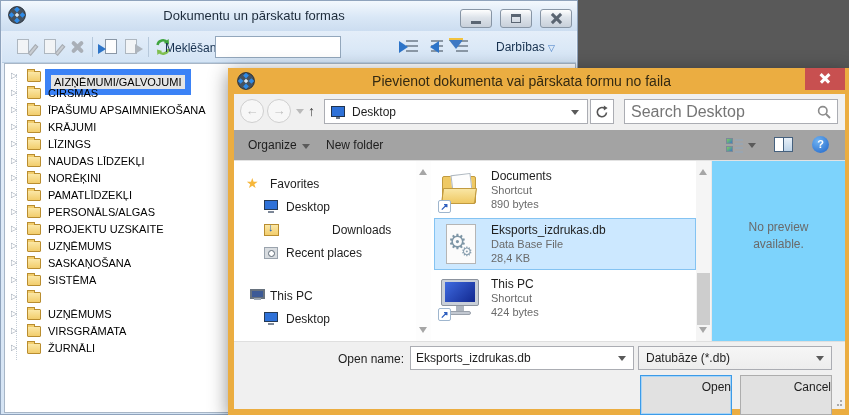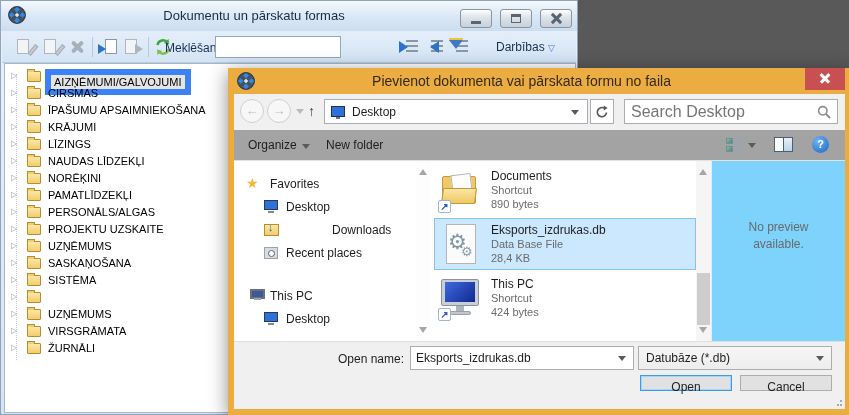--- a/index.html
+++ b/index.html
@@ -189,22 +189,22 @@
     border-top:1px solid #DFDFDF; font-size:12px; color:#1E1E1E; }
   .fn-label { position:absolute; left:60px; top:10px; width:110px; text-align:right; }
   .fn-combo { position:absolute; left:176px; top:4px; width:224px; height:24px; background:#FFF; border:1px solid #ABADB3; }
   .fn-combo input { position:absolute; left:5px; top:2px; width:190px; height:18px; border:none; outline:none;
     font-size:12px; font-family:"Liberation Sans",sans-serif; background:transparent; color:#1E1E1E; }
   .combo-dn { position:absolute; right:7px; top:9px; width:0; height:0;
     border:4px solid transparent; border-top:5px solid #5A5A5A; }
   .ft-combo { position:absolute; left:404px; top:4px; width:194px; height:24px;
     background:linear-gradient(#F6F6F6,#EDEDED); border:1px solid #ABADB3; }
   .ft-combo .val { position:absolute; left:7px; top:4px; }
-  .btn { position:absolute; top:33px; width:92px; height:16px; background:#E1E1E1;
-    border:1px solid #ADADAD; text-align:center; line-height:22px; }
+  .btn { position:absolute; top:33px; width:92px; height:40px; background:#E1E1E1;
+    border:1px solid #ADADAD; text-align:right; line-height:22px; }
   .btn-open { left:406px; border-color:#3C9BE8; box-shadow:inset 0 0 0 1px #A9D4F5; }
   .btn-cancel { left:506px; }
   .grip { position:absolute; left:600px; top:58px; width:8px; height:8px;
     background:
       radial-gradient(circle at 7px 1px, #AAA 1px, transparent 1.4px),
       radial-gradient(circle at 7px 5px, #AAA 1px, transparent 1.4px),
       radial-gradient(circle at 4px 5px, #AAA 1px, transparent 1.4px); }
 </style>
 </head>
 <body>

